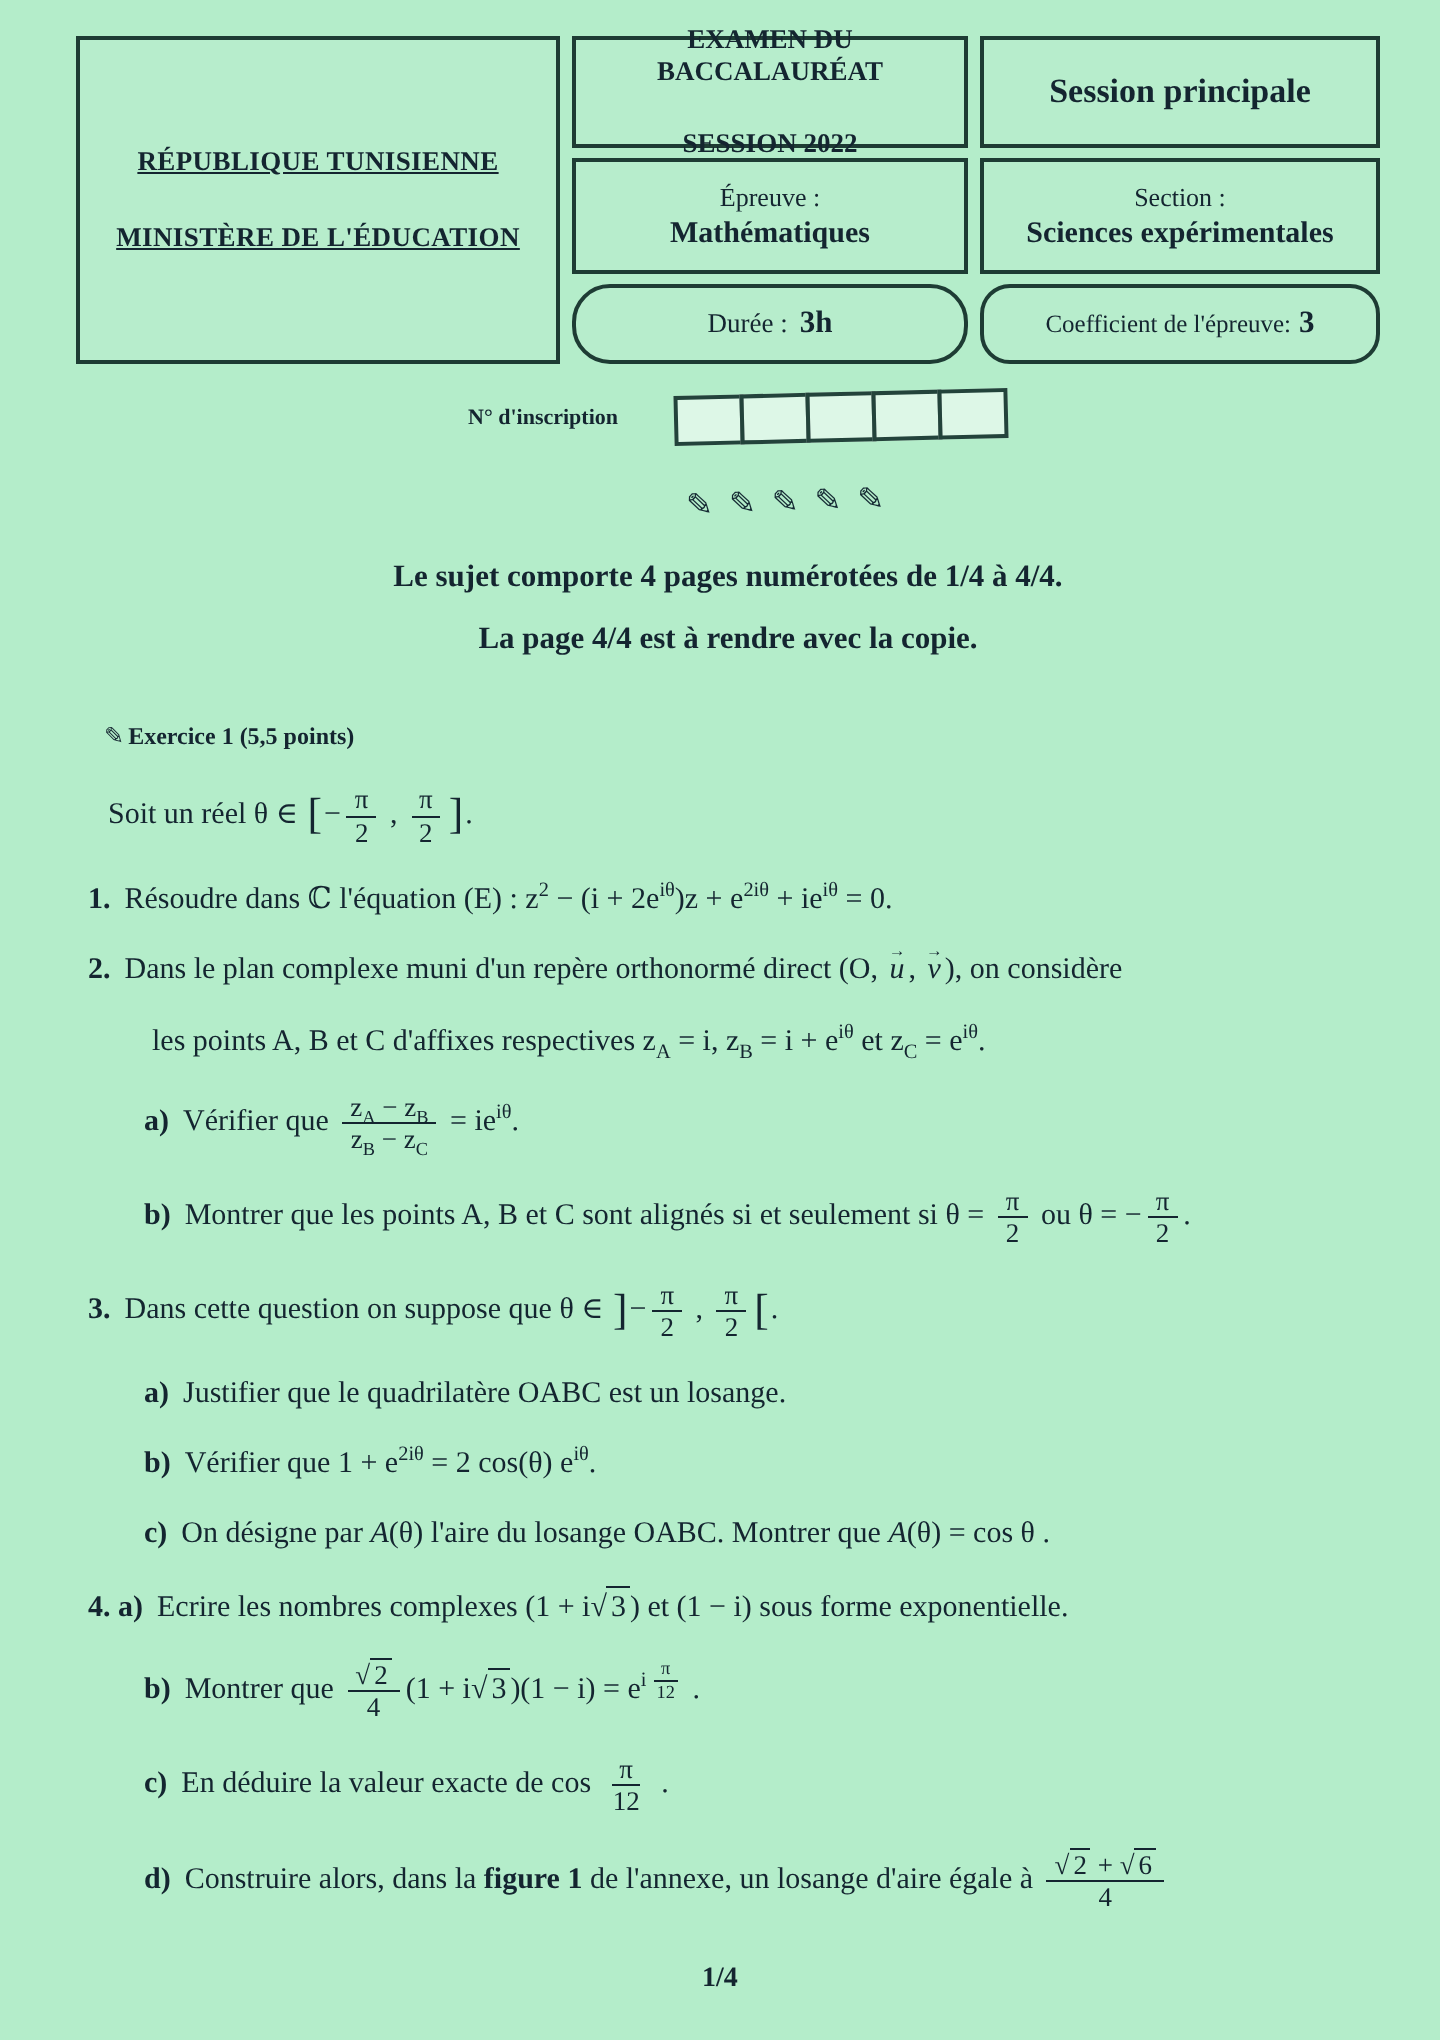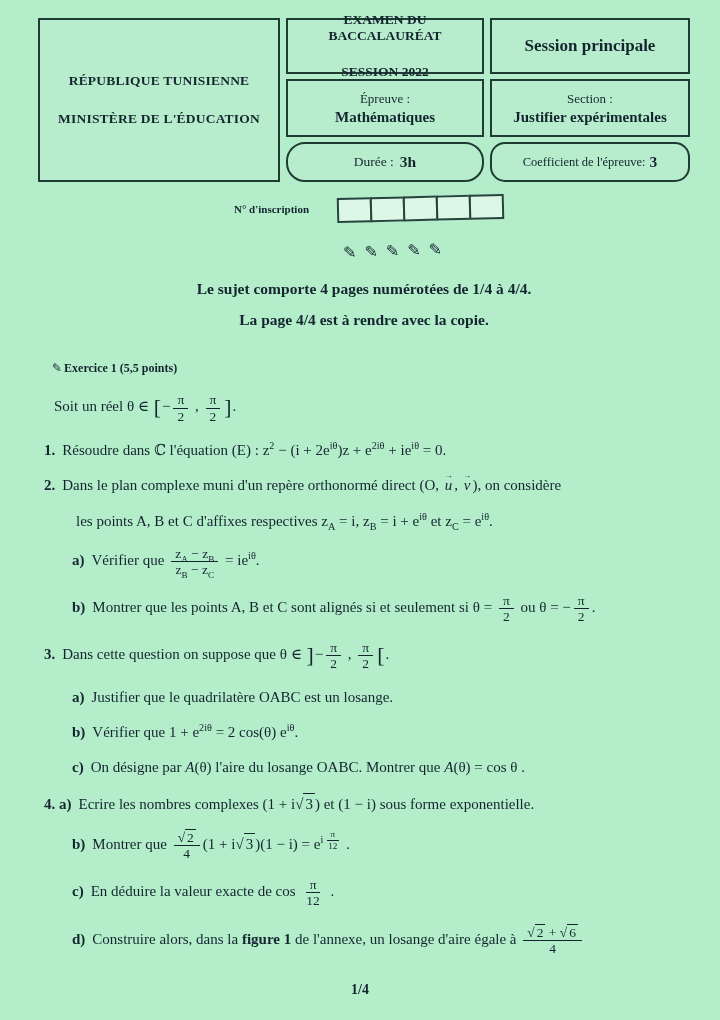--- a/index.html
+++ b/index.html
@@ -12,21 +12,21 @@
   }
   .page{position:absolute;inset:0;padding:18px 30px 0 38px;}
 
   
   .header{display:flex;gap:6px;align-items:stretch;}
   .hcell{
     border:2px solid #1e3c34;
     display:flex;flex-direction:column;justify-content:center;
     text-align:center;padding:3px 4px;background:rgba(255,255,255,0.05);
   }
-  .hleft{width:230px;gap:22px;font-weight:bold;font-size:13.5px;letter-spacing:0.2px;}
+  .hleft{width:230px;gap:22px;font-weight:bold;font-size:13.5px;letter-spacing:0.2px;text-decoration:underline;}
   .hcol{display:flex;flex-direction:column;gap:5px;}
   .hmid{width:198px;}
   .hright{flex:1;}
   .hmid .r1{height:46px;font-weight:bold;font-size:13.5px;gap:20px;}
   .hmid .r2{height:48px;font-size:13px;gap:2px;}
   .hmid .r3{height:30px;font-size:13.5px;flex-direction:row;align-items:center;justify-content:center;gap:6px;border-radius:19px;}
   .hright .r1{height:46px;font-weight:bold;font-size:17px;}
   .hright .r2{height:48px;font-size:13px;gap:2px;}
   .hright .r3{height:30px;font-size:12.5px;flex-direction:row;align-items:center;justify-content:center;gap:4px;border-radius:15px;}
   .hval{font-weight:bold;font-size:15px;}
@@ -97,21 +97,21 @@
       </div>
       <div class="hcell r3">
         <span>Durée :</span>
         <span class="h3v">3h</span>
       </div>
     </div>
     <div class="hcol hright">
       <div class="hcell r1">Session principale</div>
       <div class="hcell r2">
         <div>Section :</div>
-        <div class="hval">Justifier expérimentales</div>
+        <div class="hval">Sciences expérimentales</div>
       </div>
       <div class="hcell r3">
         <span>Coefficient de l'épreuve:</span>
         <span class="h3v">3</span>
       </div>
     </div>
   </div>
 
   <div class="reg">
     <span class="reg-label">N° d'inscription</span>

